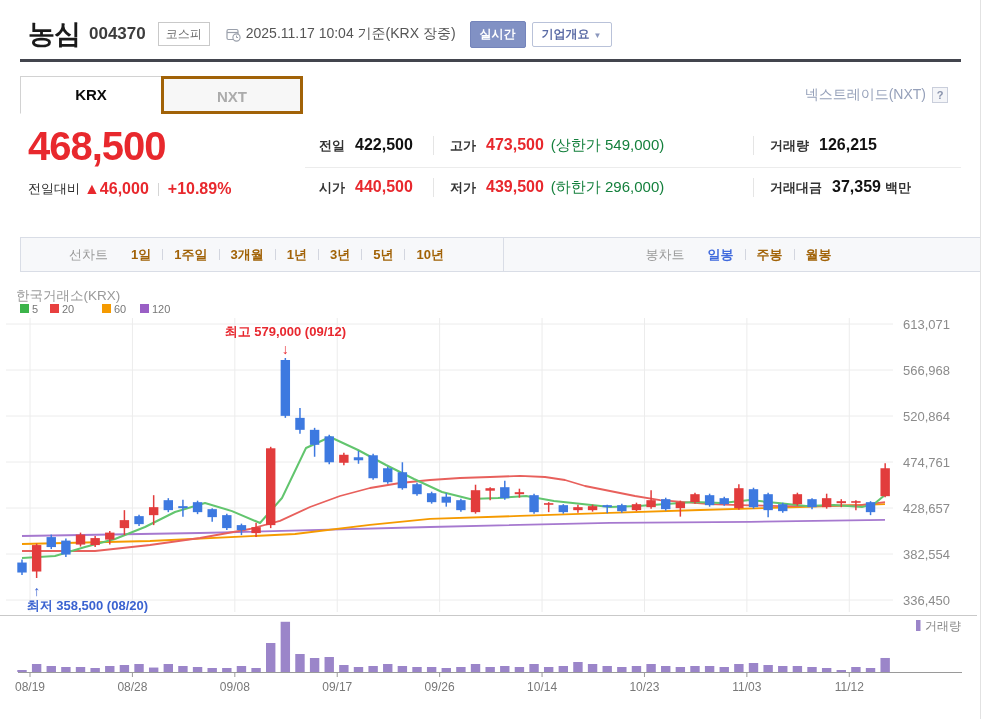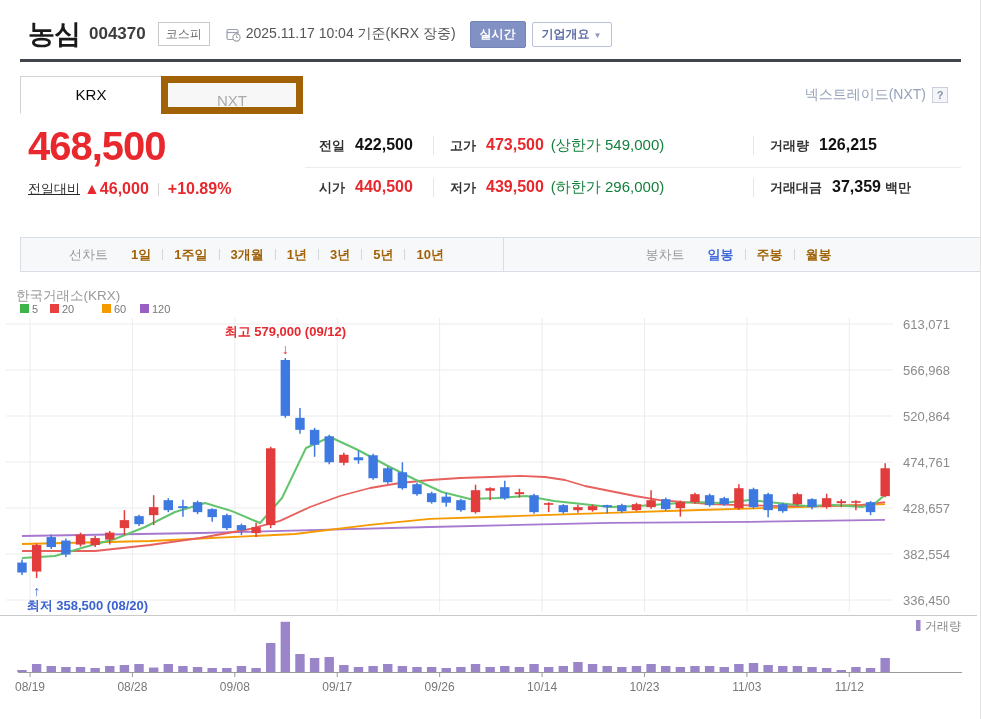--- a/index.html
+++ b/index.html
@@ -19,34 +19,34 @@
   .btn-rt { margin-left:14px; background:#8191c4; color:#fff; font-size:12px; font-weight:bold;
             padding:4px 9px; border:1px solid #7484bb; border-radius:2px; cursor:pointer; }
   .btn-ov { margin-left:6px; background:#fff; color:#5a6ba5; font-size:12px; font-weight:bold;
             padding:3px 9px; border:1px solid #b9c2d9; border-radius:2px; cursor:pointer; }
   .btn-ov .arr { font-size:8px; color:#8b97bd; margin-left:4px; }
   .hdr-rule { position:absolute; left:20px; top:59px; width:941px; height:3px; background:#43454e; }
 
   
   .tabs { position:absolute; left:20px; top:76px; display:flex; }
   .tab { width:142px; height:38px; line-height:36px; text-align:center; font-size:15px;
-         font-weight:normal; cursor:pointer; }
+         font-weight:bold; cursor:pointer; }
   .tab.active { border:1px solid #d2d2d2; border-bottom:1px solid #fff; background:#fff; color:#0a0a0a; }
-  .tab.inactive { border:7px solid #a16207; margin-left:-1px; background:#f7f7f7; color:#ababab; }
+  .tab.inactive { border:3px solid #a16207; margin-left:-1px; background:#f7f7f7; color:#ababab; }
   .nxt-note { position:absolute; top:86px; right:32px; display:flex; align-items:center; }
   .nxt-link { font-size:14px; color:#96a1ba; }
   .help-btn { margin-left:6px; width:16px; height:16px; line-height:14px; text-align:center;
               border:1px solid #c9cedb; background:#f4f5f8; color:#8892ab; font-size:11px;
               font-weight:bold; cursor:pointer; }
 
   
   .price-left { position:absolute; left:28px; top:124px; }
   .cur-price { font-size:40px; font-weight:bold; color:#e8282d; letter-spacing:-1px; line-height:44px; }
   .chg-row { margin-top:12px; display:flex; align-items:center; }
-  .chg-label { font-size:13px; color:#2b2b2b;text-decoration:underline; }
+  .chg-label { font-size:13px; color:#2b2b2b; }
   .chg-val { font-size:16px; font-weight:bold; color:#e8282d; margin-left:4px; }
   .vsep { display:inline-block; width:1px; height:13px; background:#d5d5d5; margin:0 9px; }
   .chg-pct { font-size:16px; font-weight:bold; color:#e8282d; }
   .price-right { position:absolute; left:305px; top:126px; width:656px; }
   .p-row { display:flex; align-items:center; padding:10px 0 12px; }
   .p-row.first { border-bottom:1px solid #ececec; }
   .p-cell { display:flex; align-items:baseline; padding-left:16px; }
   .p-cell.c1 { width:128px; padding-left:14px; }
   .p-cell.c2 { width:320px; border-left:1px solid #e5e5e5; }
   .p-cell.c3 { width:205px; border-left:1px solid #e5e5e5; }

